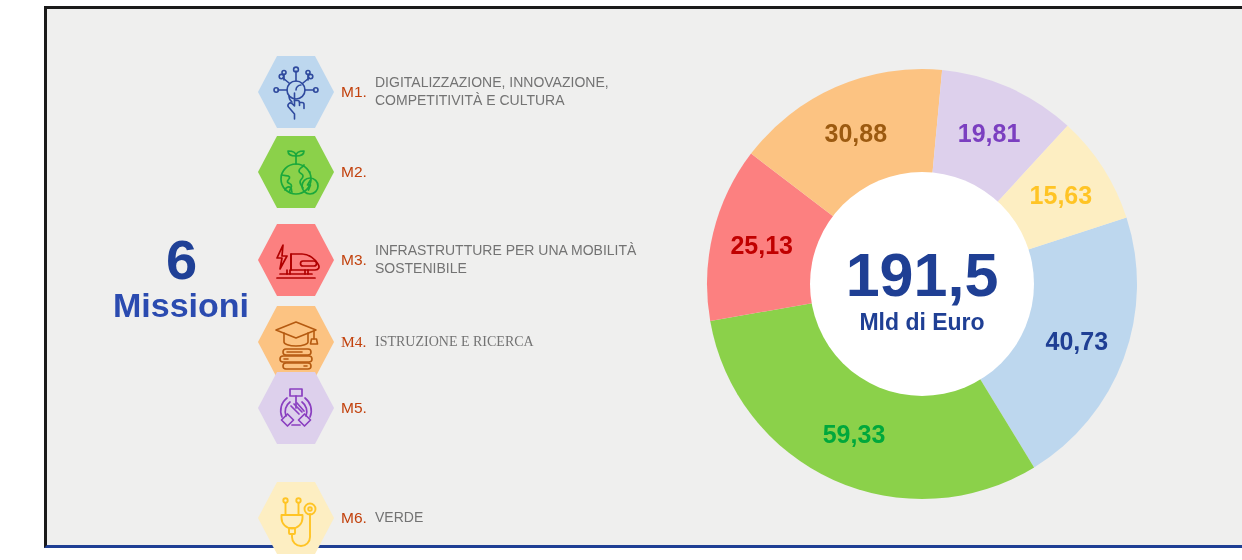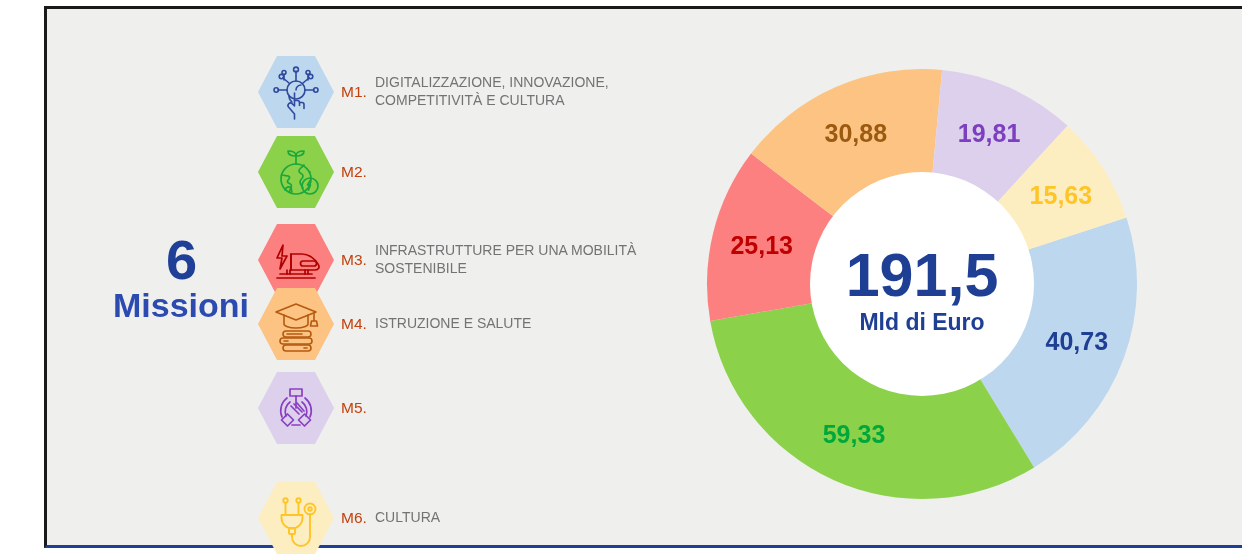--- a/index.html
+++ b/index.html
@@ -214,41 +214,41 @@
             <line x1="50" y1="48" x2="50" y2="52"></line>
           </g>
         </svg>
       </div>
       <div class="legend-text">
         <span class="legend-code">M3.</span>
         <span class="legend-name">INFRASTRUTTURE PER UNA MOBILITÀ SOSTENIBILE</span>
       </div>
     </div>
 
-    <div class="legend-row" style="top:232px;">
+    <div class="legend-row" style="top:250px;font-family:Liberation Serif, serif;">
       <div class="hex">
         <svg width="76" height="76" viewBox="0 0 76 76">
           <polygon points="19,2 57,2 76,38 57,74 19,74 0,38" fill="#fcc382"></polygon>
           <g fill="none" stroke="#b55a10" stroke-width="1.6" stroke-linecap="round" stroke-linejoin="round">
             <path d="M38 18 L58 26 L38 34 L18 26 Z"></path>
             <path d="M26 29 v9 c0 2 5 4 12 4 s12-2 12-4 v-9"></path>
             <path d="M56 26.8 v8"></path>
             <path d="M53.5 35 h5 l1 5 h-7 z"></path>
             <rect x="25" y="45" width="28" height="6" rx="3"></rect>
             <rect x="22" y="52" width="32" height="6" rx="3"></rect>
             <rect x="25" y="59" width="28" height="6" rx="3"></rect>
             <line x1="29" y1="48" x2="44" y2="48"></line>
             <line x1="26" y1="55" x2="30" y2="55"></line>
             <line x1="46" y1="62" x2="49" y2="62"></line>
           </g>
         </svg>
       </div>
       <div class="legend-text">
         <span class="legend-code">M4.</span>
-        <span class="legend-name">ISTRUZIONE E SALUTE</span>
+        <span class="legend-name">ISTRUZIONE E RICERCA</span>
       </div>
     </div>
 
     <div class="legend-row" style="top:316px;">
       <div class="hex">
         <svg width="76" height="76" viewBox="0 0 76 76">
           <polygon points="19,2 57,2 76,38 57,74 19,74 0,38" fill="#ddd0ec"></polygon>
           <g fill="none" stroke="#8a3fc0" stroke-width="1.7" stroke-linecap="round" stroke-linejoin="round">
             <rect x="32" y="19" width="12" height="7"></rect>
             <path d="M38 26 v12"></path>
@@ -280,21 +280,21 @@
             <path d="M23.5 35 h21 v3 a10.5 10.5 0 0 1-21 0z"></path>
             <rect x="31" y="48" width="6" height="6" rx="1"></rect>
             <path d="M34 54 v3 a9 9 0 0 0 18 0 V34"></path>
             <circle cx="52" cy="29" r="5.5"></circle>
             <circle cx="52" cy="29" r="1.8"></circle>
           </g>
         </svg>
       </div>
       <div class="legend-text">
         <span class="legend-code">M6.</span>
-        <span class="legend-name">CULTURA</span>
+        <span class="legend-name">VERDE</span>
       </div>
     </div>
 
   </div>
 
   <div id="donut-wrap">
     <svg id="donut-svg" width="500" height="500" viewBox="0 0 500 500">
       <g id="donut-slices">
           <path d="M 250 250 L 454.48 183.56 A 215 215 0 0 1 362.13 433.44 Z" fill="#bdd7ee"></path>
           <path d="M 250 250 L 362.13 433.44 A 215 215 0 0 1 38.21 286.99 Z" fill="#8bd14a"></path>

